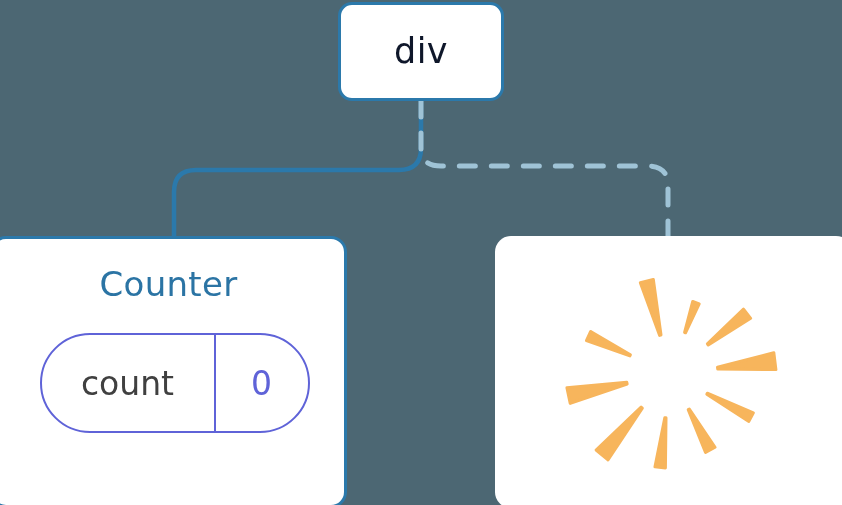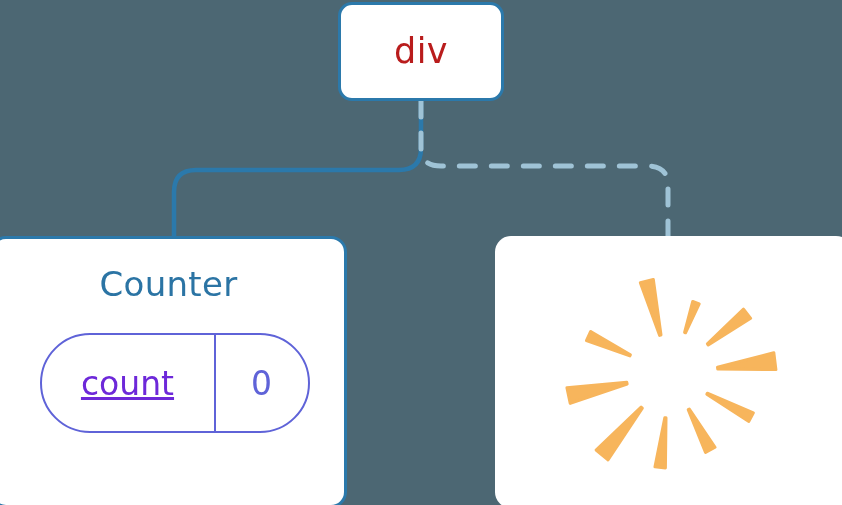--- a/index.html
+++ b/index.html
@@ -39,21 +39,21 @@
     top: 2px;
     width: 166px;
     height: 99px;
     border: 3px solid #2b79ab;
     border-radius: 14px;
     display: flex;
     align-items: center;
     justify-content: center;
   }
   #node-div .node-label {
-    color: #b91c1c;
+    color: #0f172a;
     font-size: 35px;
     line-height: 1;
     letter-spacing: 0.5px;
   }
   #node-counter {
     left: -10px;
     top: 236px;
     width: 357px;
     height: 272px;
     border: 3px solid #2b79ab;
@@ -80,25 +80,24 @@
     display: flex;
     align-items: stretch;
     box-sizing: border-box;
     background: #ffffff;
   }
   .state-pill .pill-key {
     flex: 0 0 174px;
     display: flex;
     align-items: center;
     justify-content: center;
-    color: #6d28d9;
+    color: #404040;
     font-size: 33px;
     border-right: 2.5px solid #5f63d8;
     box-sizing: border-box;
-    text-decoration: underline;
   }
   .state-pill .pill-val {
     flex: 1 1 auto;
     display: flex;
     align-items: center;
     justify-content: center;
     color: #5f63d8;
     font-size: 33px;
   }
   #node-spinner {

